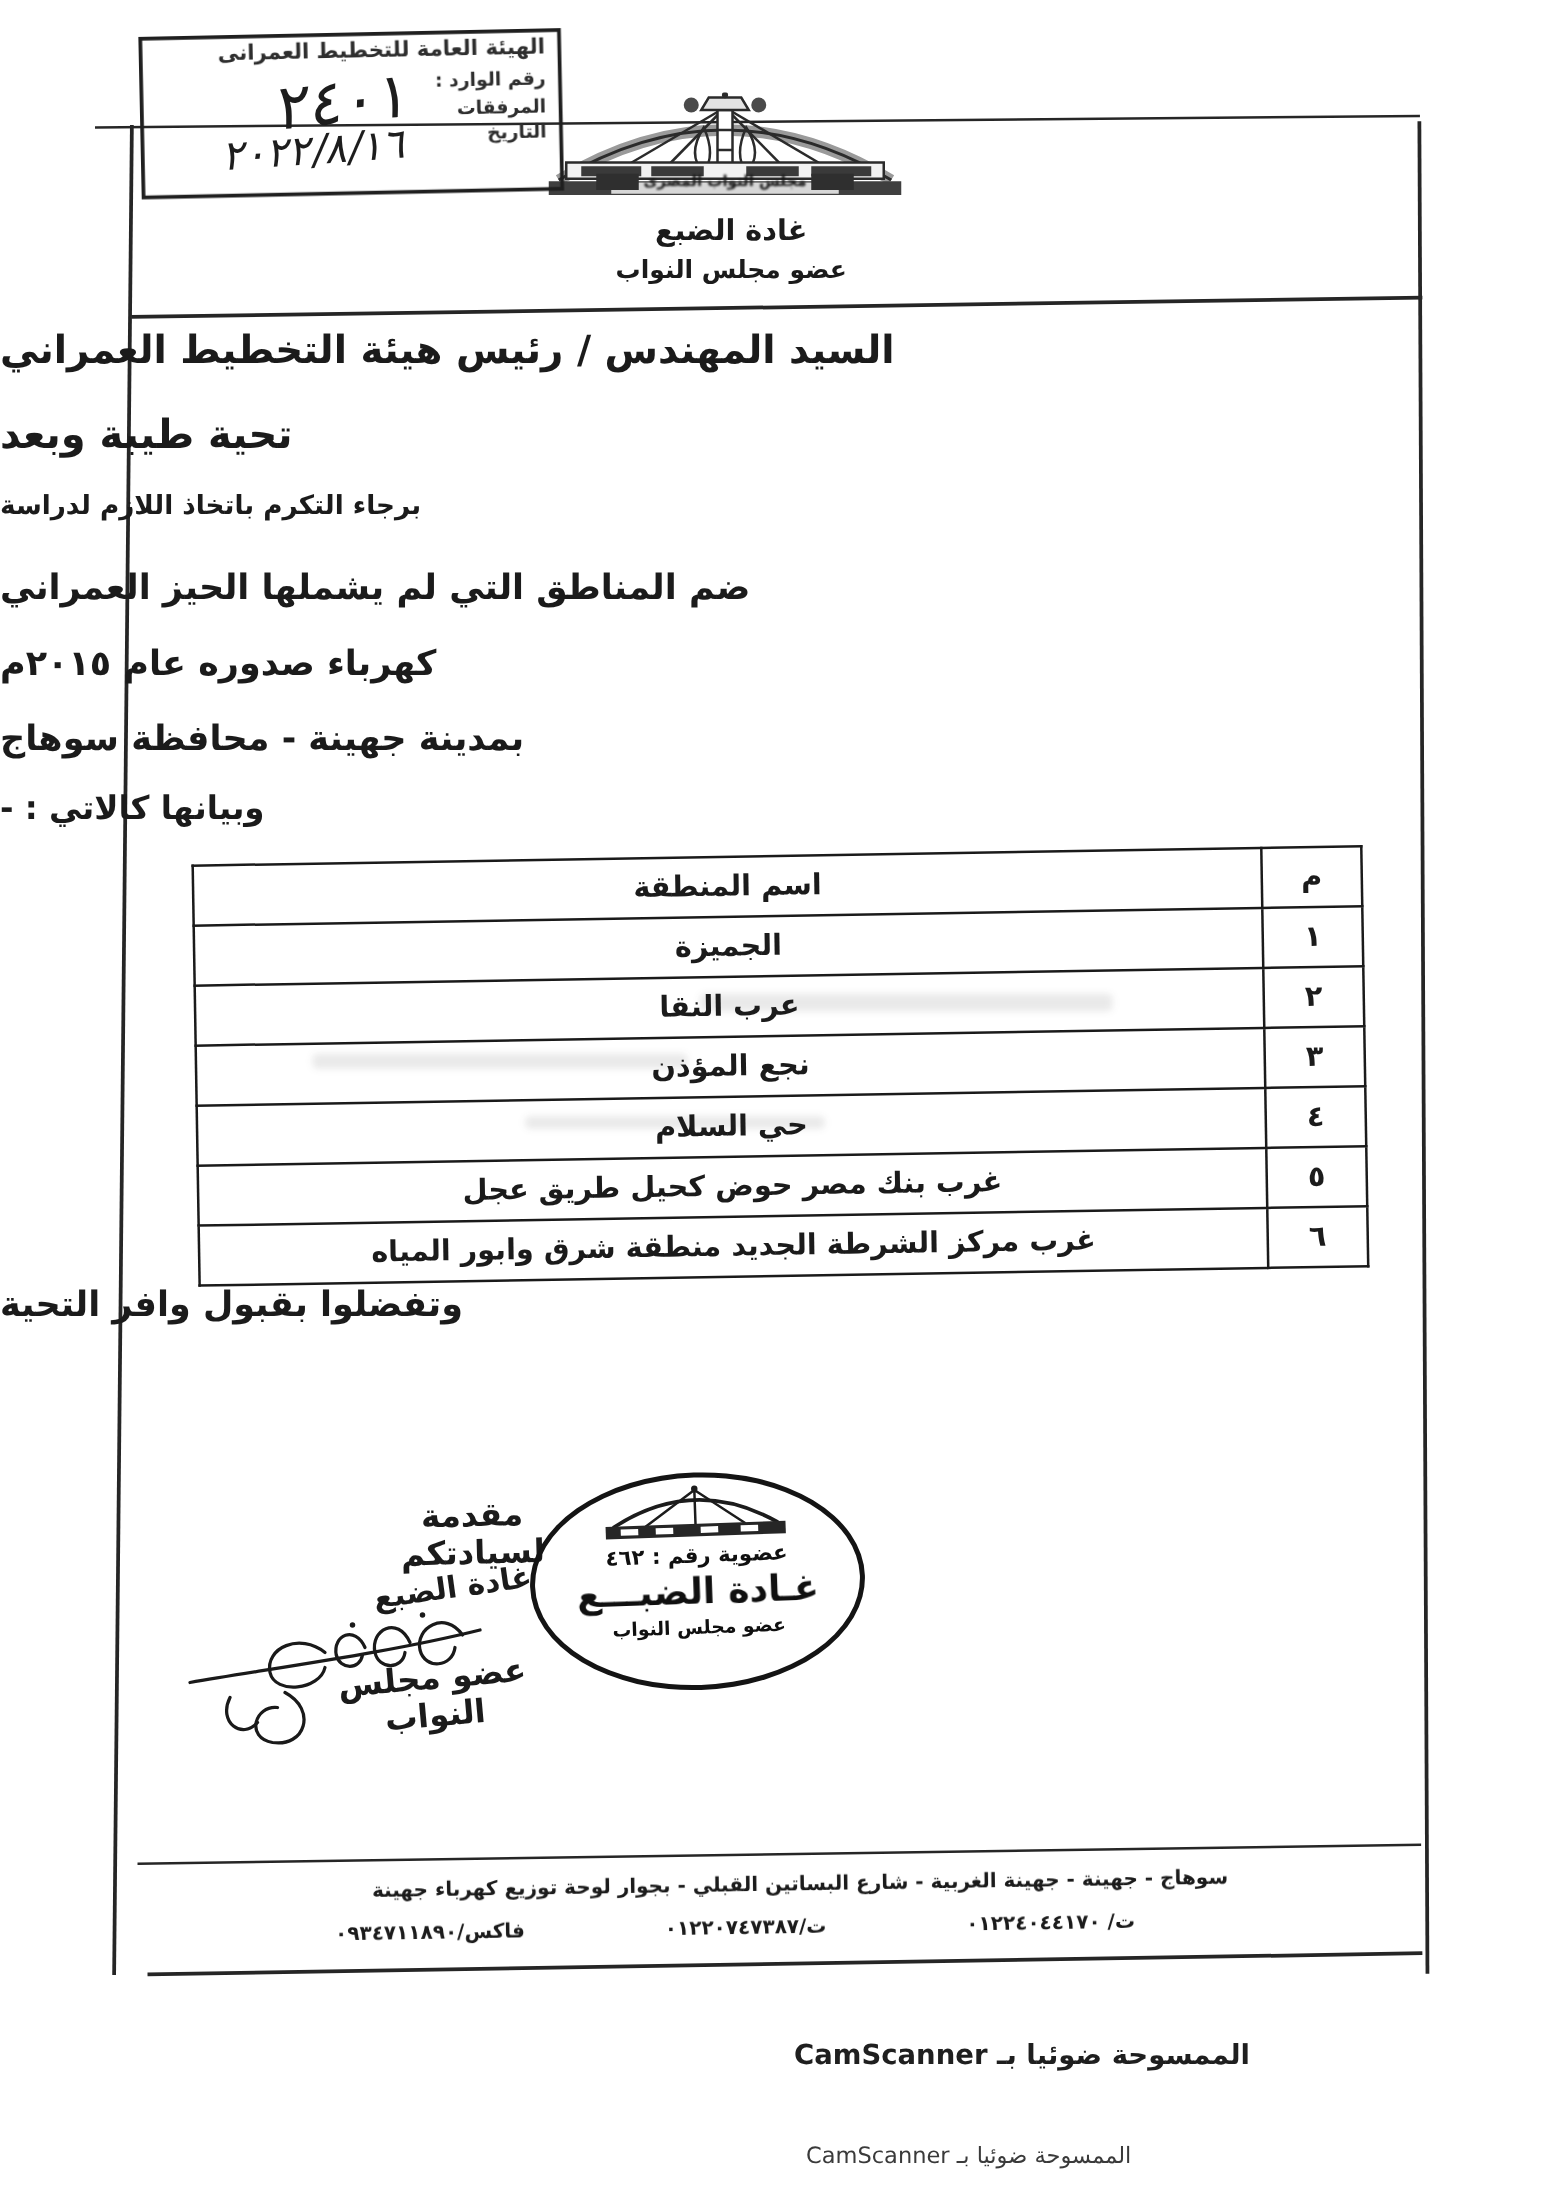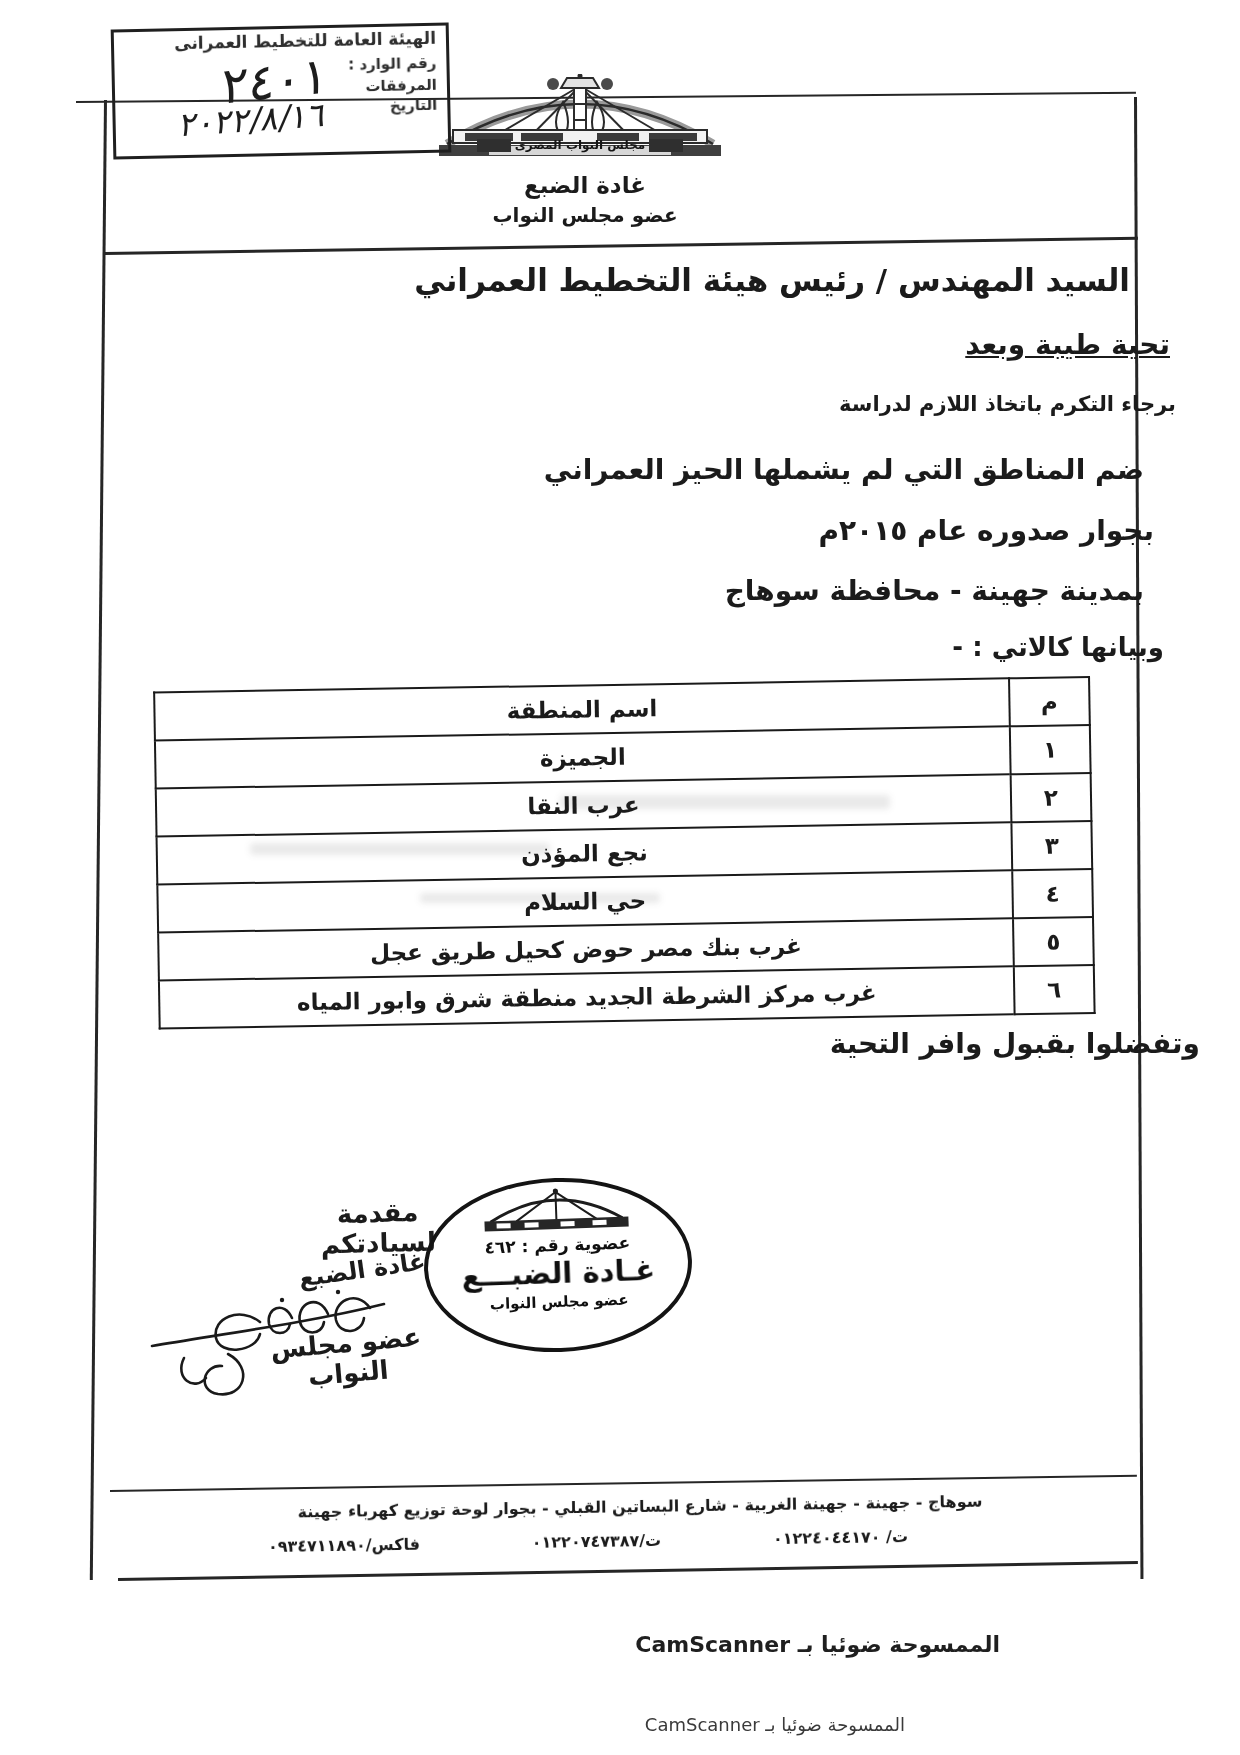--- a/index.html
+++ b/index.html
@@ -32,21 +32,21 @@
   
   .emblem{position:absolute;left:425px;top:74px;width:310px;height:90px;z-index:2;}
   .emb-cap{
     position:absolute;left:470px;top:138px;width:220px;z-index:3;display:flex;align-items:center;justify-content:center;gap:4px;
   }
   .emb-cap .blk{width:34px;height:13px;background:#2f2f2f;}
   .emb-cap .txt{font-size:12px;font-weight:700;color:#161616;filter:blur(0.7px);white-space:nowrap;text-align:center;}
   .hdr-name{position:absolute;left:430px;top:172px;width:310px;text-align:center;font-size:23px;font-weight:700;}
   .hdr-title{position:absolute;left:430px;top:203px;width:310px;text-align:center;font-size:20px;font-weight:700;}
   
-  .letter{font-weight:700;text-align:right;position:absolute;left:0;}
+  .letter{font-weight:700;text-align:left;position:absolute;left:0;}
   
   .regions{
     position:absolute;left:153px;top:676px;width:937px;
     transform:rotate(-0.95deg);transform-origin:100% 0;
     border-collapse:collapse;table-layout:fixed;direction:rtl;
   }
   .regions td{
     border:2px solid #1a1a1a;text-align:center;vertical-align:middle;
     font-weight:700;font-size:23px;height:46px;padding:0 4px;background:transparent;
   }
@@ -125,24 +125,24 @@
   </div>
   <div class="emb-cap">
     <span class="blk"></span>
     <span class="txt">مجلس النواب المصرى</span>
     <span class="blk"></span>
   </div>
   <div class="hdr-name">غادة الضبع</div>
   <div class="hdr-title">عضو مجلس النواب</div>
 
   <div class="letter" style="top:262px;width:1130px;font-size:31px;">السيد المهندس / رئيس هيئة التخطيط العمراني</div>
-  <div class="letter" style="top:328px;width:1170px;font-size:28px;text-decoration:underline;">تحية طيبة وبعد</div>
+  <div class="letter" style="top:328px;width:1170px;font-size:32px;">تحية طيبة وبعد</div>
   <div class="letter" style="top:392px;width:1176px;font-size:21px;">برجاء التكرم باتخاذ اللازم لدراسة</div>
   <div class="letter" style="top:453px;width:1144px;font-size:28px;">ضم المناطق التي لم يشملها  الحيز العمراني</div>
-  <div class="letter" style="top:514px;width:1154px;font-size:28px;">بجوار صدوره عام ٢٠١٥م</div>
+  <div class="letter" style="top:514px;width:1154px;font-size:28px;">كهرباء صدوره عام ٢٠١٥م</div>
   <div class="letter" style="top:632px;width:1164px;font-size:26px;">وبيانها كالاتي : -</div>
   <div class="letter" style="top:574px;width:1144px;font-size:28px;">بمدينة  جهينة - محافظة سوهاج</div>
 
   <table class="regions">
     <tbody>
       <tr>
         <td class="idx">م</td>
         <td>اسم المنطقة</td>
       </tr>
       <tr>

